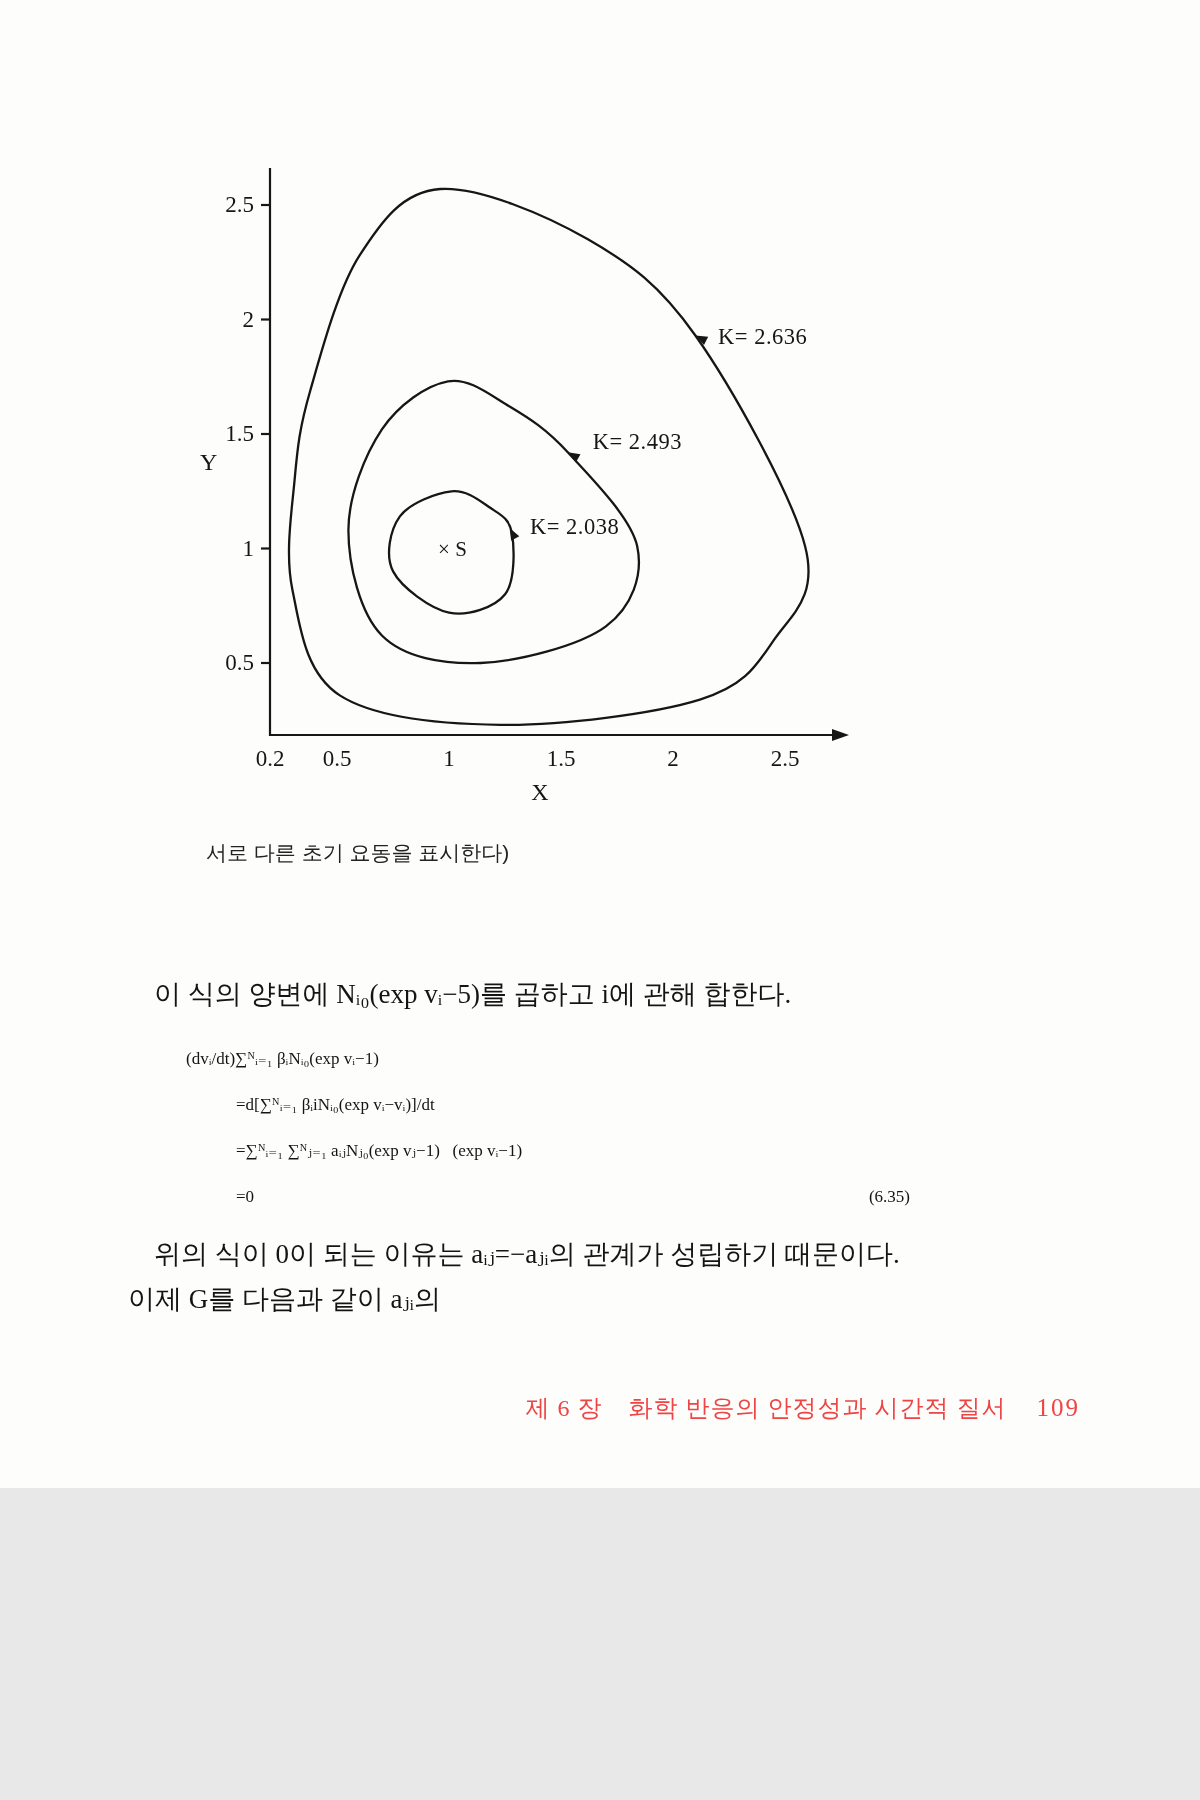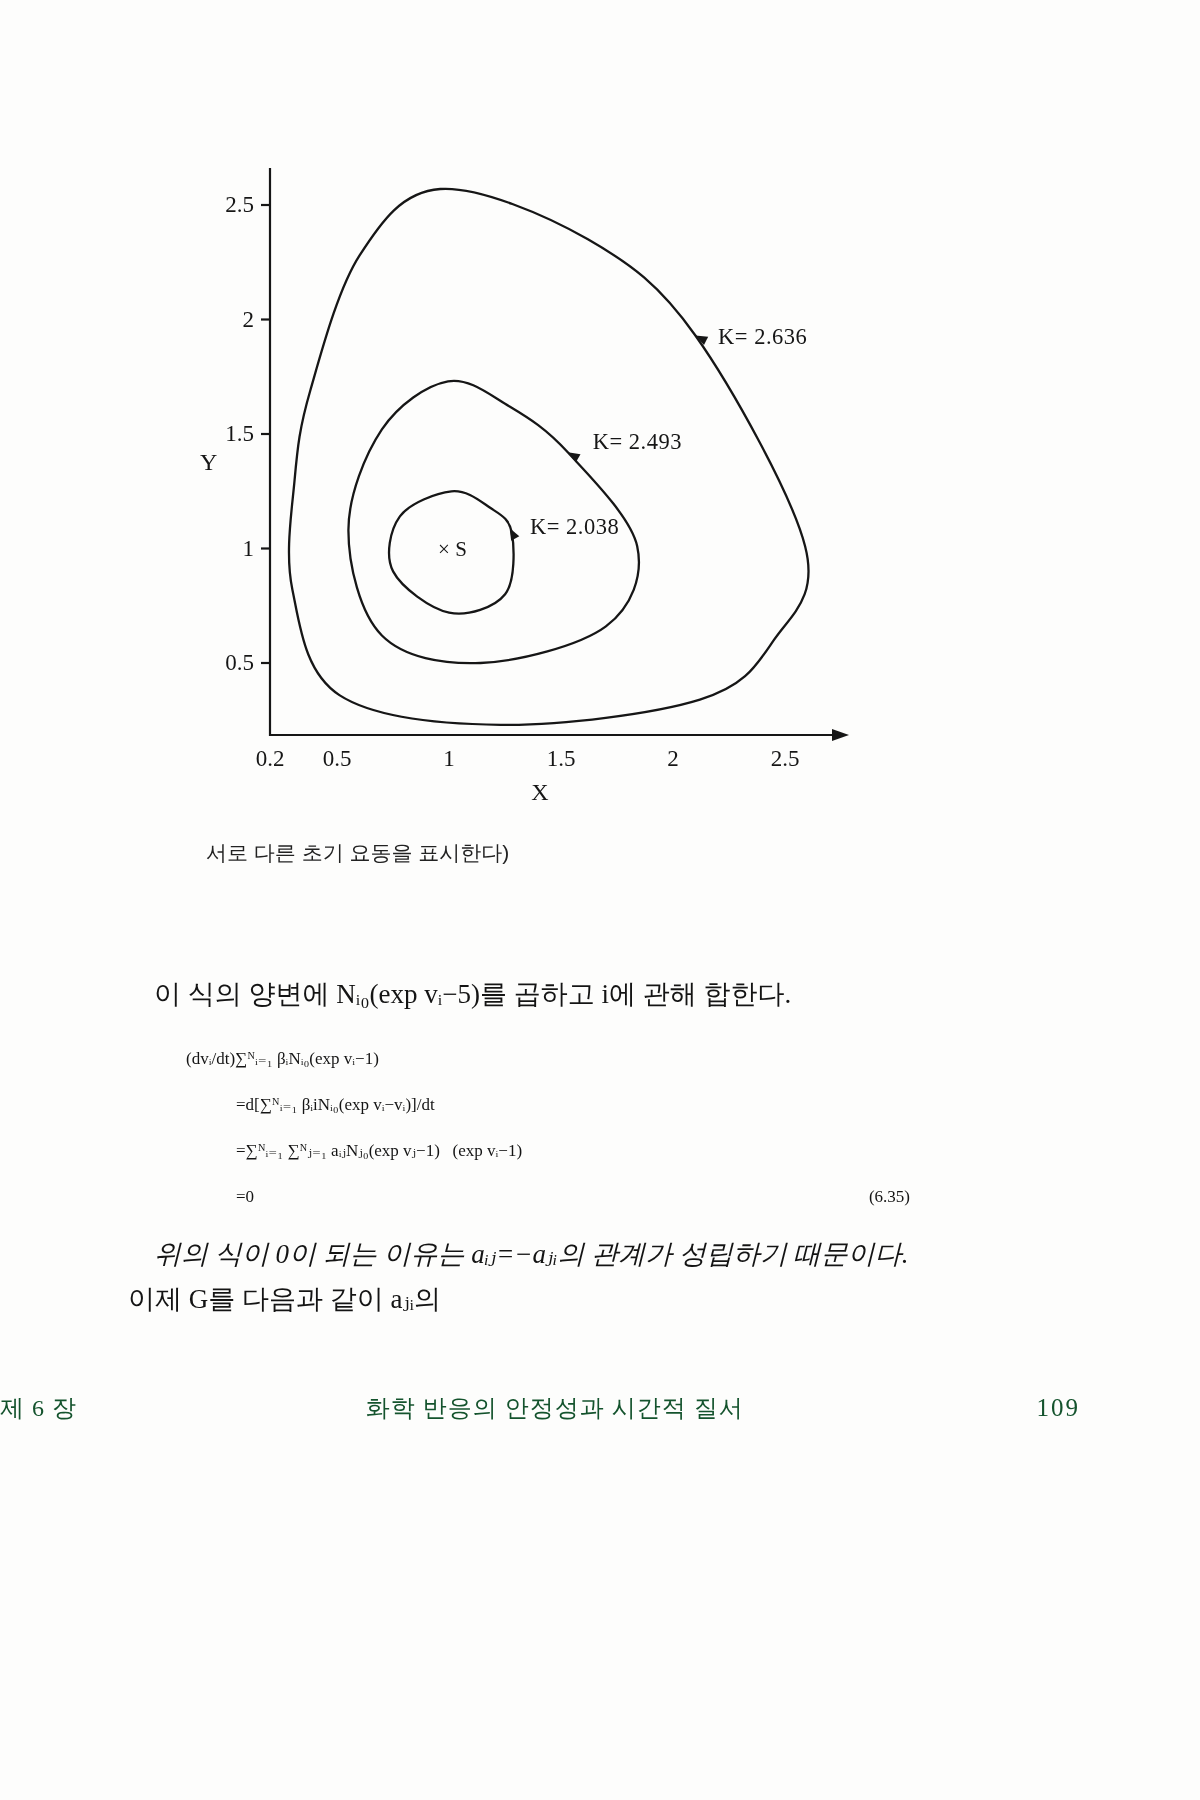--- a/index.html
+++ b/index.html
@@ -2,21 +2,21 @@
 <html><head>
 <meta charset="utf-8">
 <style>
   html,body{margin:0;padding:0;}
   body{
     width:1200px;height:1800px;
     background:#e8e8e8;
     font-family:"Liberation Serif","DejaVu Serif",serif;
   }
   .page{
-    position:relative;width:1200px;height:1800px;
+    position:relative;width:1200px;height:1488px;
     background:#fdfdfc;color:#1b1b1b;overflow:hidden;
   }
   .figure-wrap{position:absolute;left:170px;top:130px;}
   .figtext text{
     font-family:"Liberation Serif","DejaVu Serif",serif;
     fill:#161616;
   }
   .tick-label{font-size:23px;}
   .orbit-label{font-size:22.5px;letter-spacing:0.5px;}
   .axis-label{font-size:24px;}
@@ -38,26 +38,26 @@
   .equations{
     position:absolute;left:186px;top:1036px;width:724px;
     font-size:17px;line-height:46px;color:#141414;
   }
   .eq-line span{white-space:pre;}
   .eq-cont{padding-left:50px;}
   .eq-last{display:flex;justify-content:space-between;}
   .eq-num{white-space:pre;}
 
   .para2{top:1232px;}
-  .para2 .p2-line1{text-indent:26px;font-style:italic;}
+  .para2 .p2-line1{text-indent:26px;}
 
   .footer{
     position:absolute;left:0;top:1392px;width:1080px;
-    display:flex;justify-content:space-between;align-items:baseline;
-    font-size:24px;color:#14532d;letter-spacing:1px;
+    display:flex;justify-content:flex-end;align-items:baseline;
+    font-size:24px;color:#ef4444;letter-spacing:1px;
   }
   .footer .chapter{margin-right:26px;}
   .footer .book-title{margin-right:30px;}
   .footer .pagenum{font-size:25px;letter-spacing:2px;}
 </style>
 </head>
 <body>
 
 <div class="page">
 

